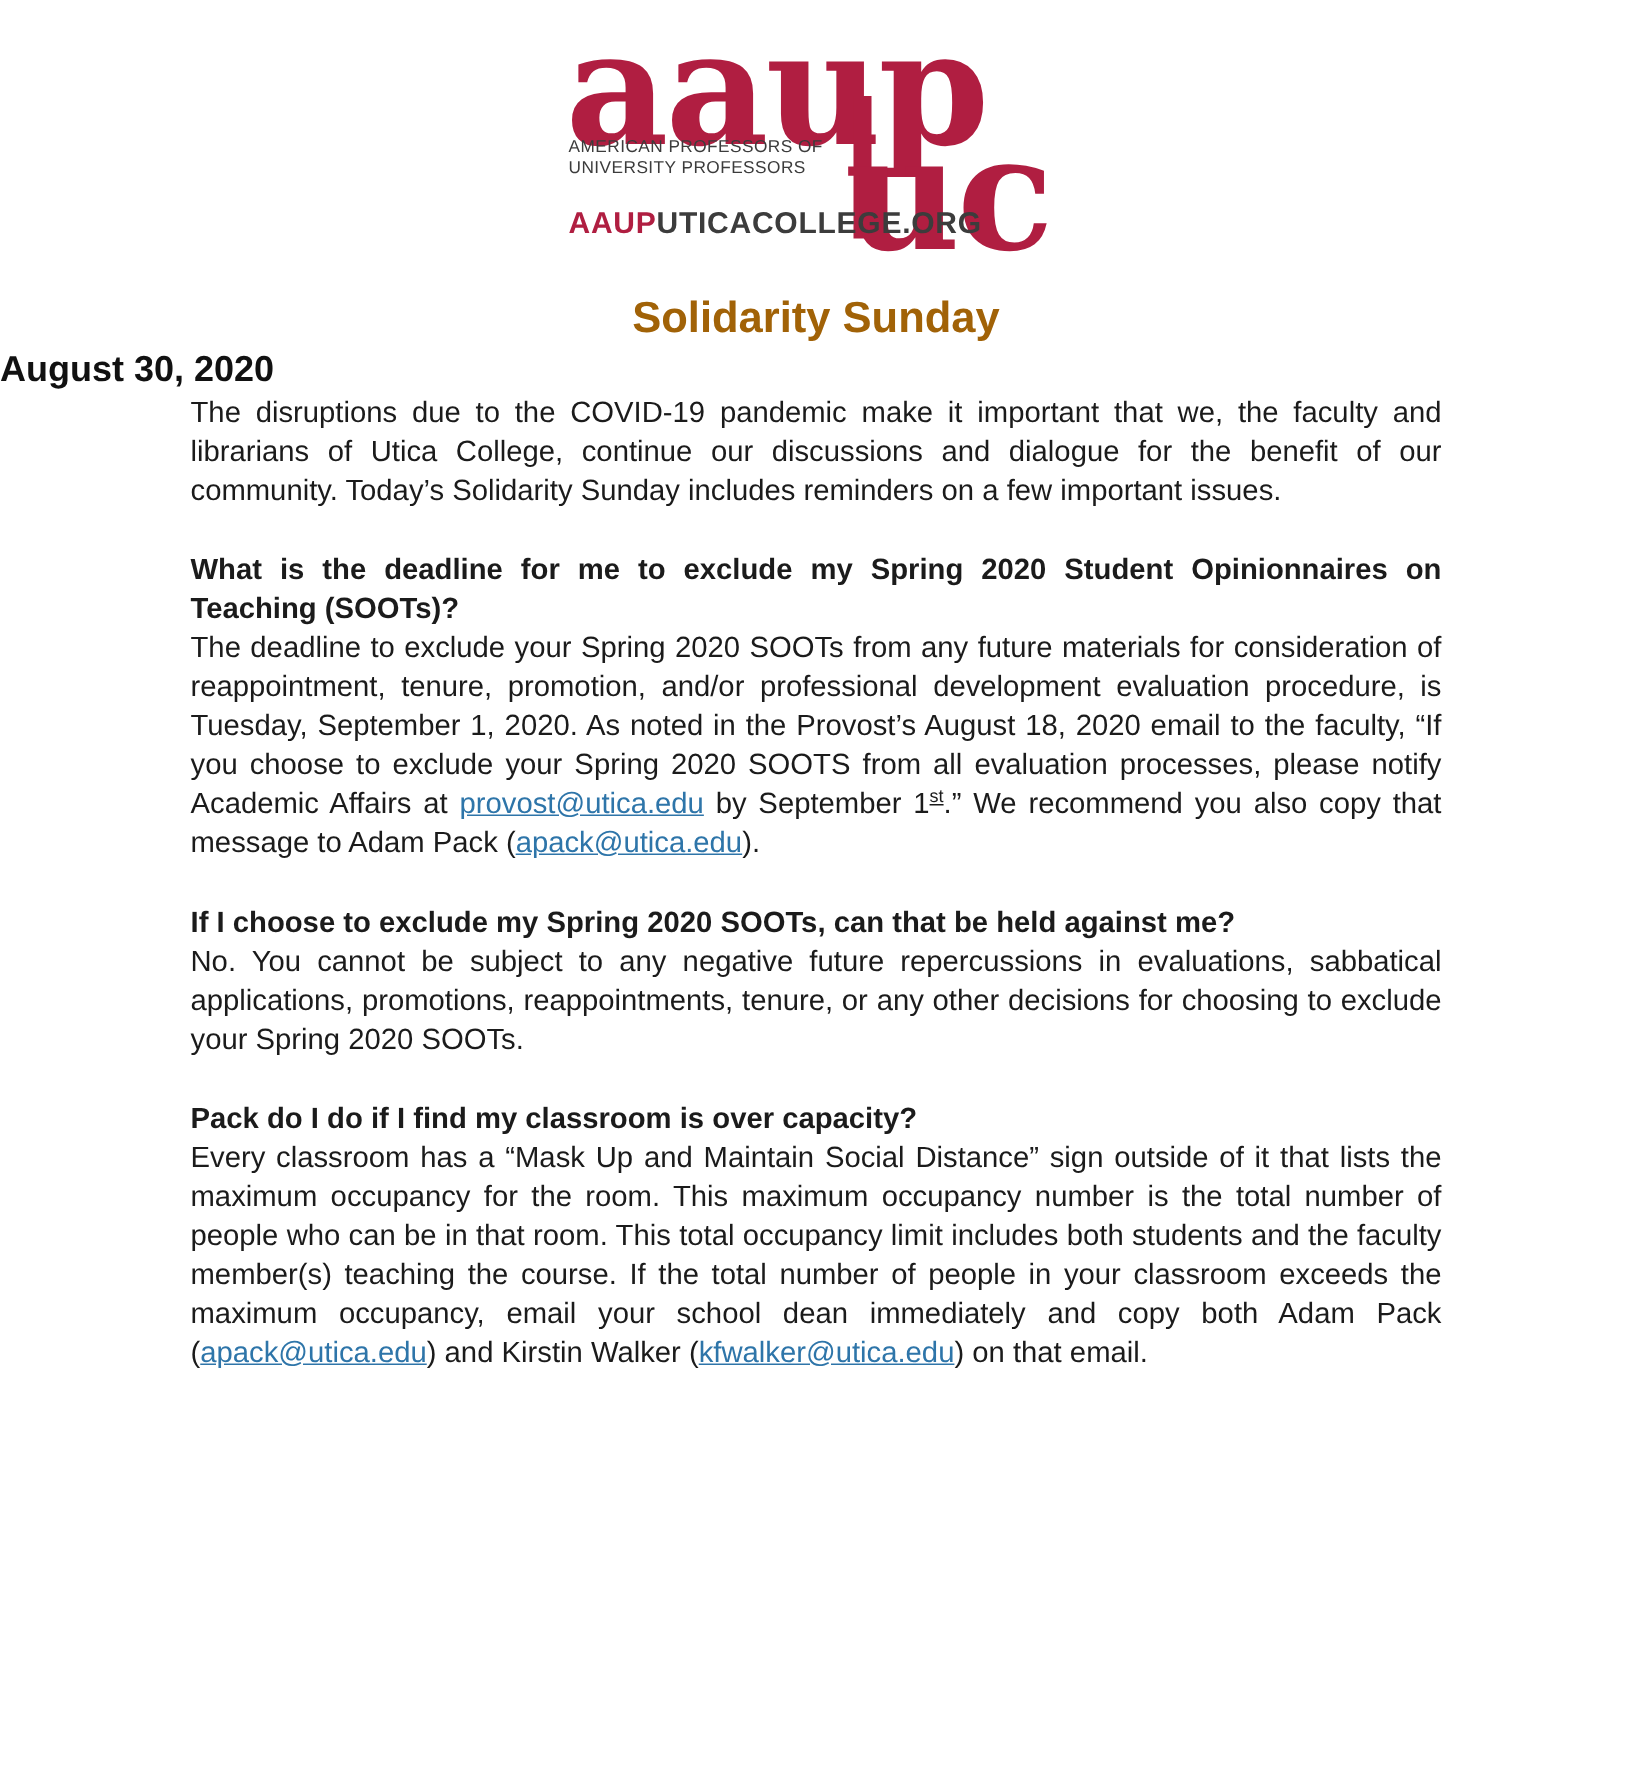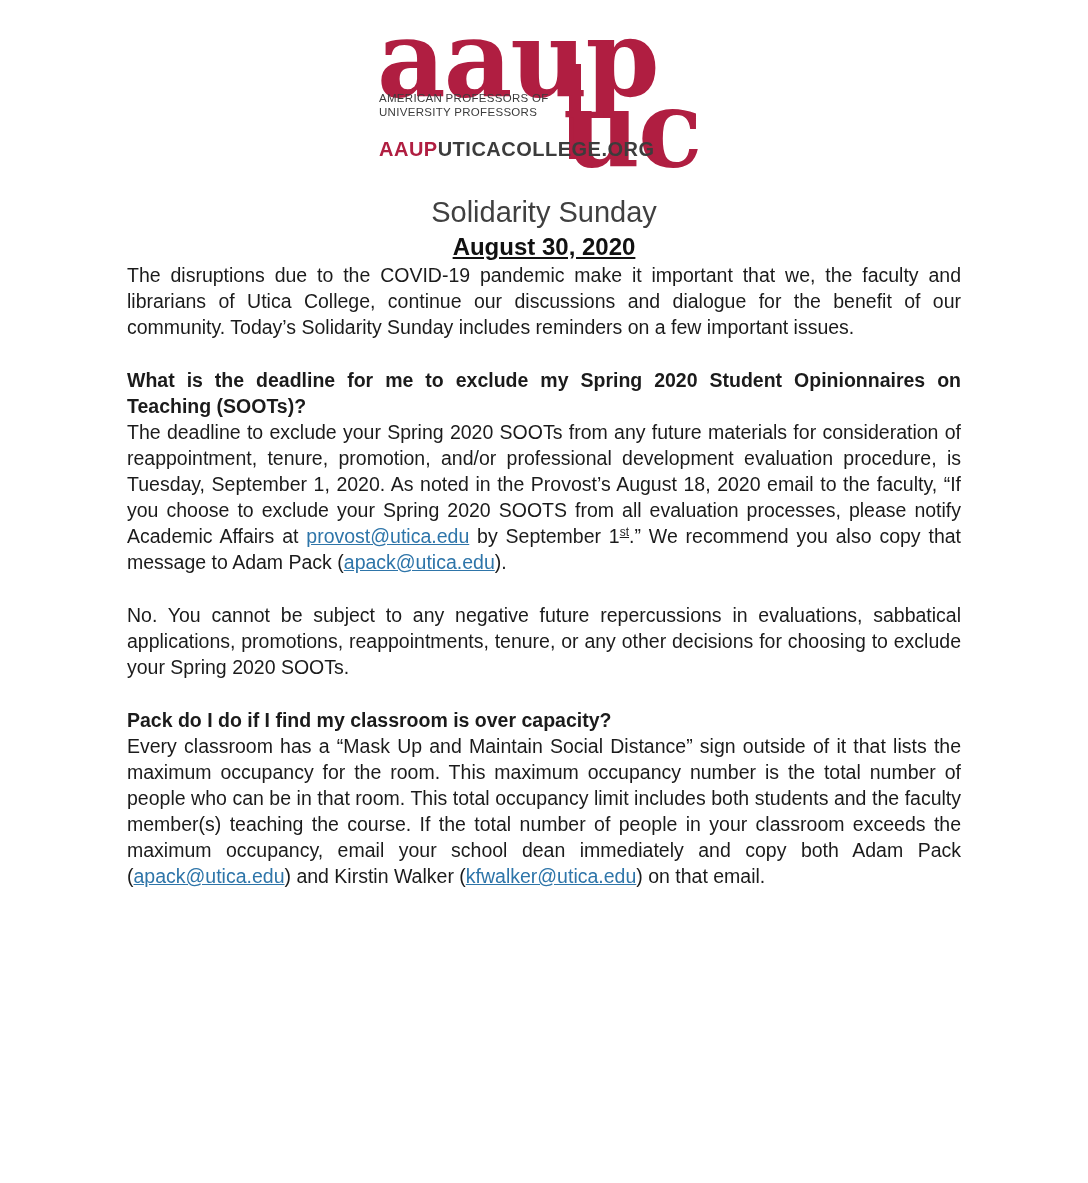--- a/index.html
+++ b/index.html
@@ -44,25 +44,25 @@
   .logo .site{
     position:absolute;left:0;top:124px;
     font-family:"Liberation Sans",sans-serif;font-weight:bold;
     font-size:20px;letter-spacing:0.5px;color:var(--gray);white-space:nowrap;
   }
   .logo .site-red{color:var(--brand);}
 
   
   h1.title{
     margin:28px 0 0;text-align:center;
-    font-size:29px;line-height:36px;font-weight:normal;color:#404040;
+    font-size:29px;line-height:36px;font-weight:bold;color:#a16207;
   }
   h2.date{
-    margin:2px 0 0;text-align:center;
-    font-size:24px;line-height:30px;font-weight:bold;color:#111;text-decoration:underline;
+    margin:2px 0 0;text-align:left;
+    font-size:24px;line-height:30px;font-weight:bold;color:#111;
   }
 
   
   .content{width:834px;margin:0 auto;}
   .intro{margin-top:34px;}
   p.a, h3.q{
     margin:0;font-size:19.5px;line-height:26px;
     text-align:justify;color:var(--ink);font-weight:normal;
   }
   h3.q{font-weight:bold;}
@@ -95,20 +95,21 @@
   <section class="faq">
     <h3 class="q">What is the deadline for me to exclude my Spring 2020 Student Opinionnaires on Teaching (SOOTs)?</h3>
     <p class="a"><span>The deadline to exclude your Spring 2020 SOOTs from any future materials for consideration of reappointment, tenure, promotion, and/or professional development evaluation procedure, is Tuesday, September 1, 2020. As noted in the Provost’s August 18, 2020 email to the faculty, “If you choose to exclude your Spring 2020 SOOTS from all evaluation processes, please notify Academic Affairs at </span><a class="email-link" href="#">provost@utica.edu</a><span> by September 1</span><sup>st</sup><span>.” We recommend you also copy that message to Adam Pack (</span><a class="email-link" href="#">apack@utica.edu</a><span>).</span></p>
   </section>
 
 
   <section class="faq">
   </section>
 
   <section class="faq">
+    <h3 class="q">If I choose to exclude my Spring 2020 SOOTs, can that be held against me?</h3>
     <p class="a"><span>No. You cannot be subject to any negative future repercussions in evaluations, sabbatical applications, promotions, reappointments, tenure, or any other decisions for choosing to exclude your Spring 2020 SOOTs.</span></p>
   </section>
 
   <section class="faq">
     <h3 class="q">Pack do I do if I find my classroom is over capacity?</h3>
     <p class="a"><span>Every classroom has a “Mask Up and Maintain Social Distance” sign outside of it that lists the maximum occupancy for the room. This maximum occupancy number is the total number of people who can be in that room. This total occupancy limit includes both students and the faculty member(s) teaching the course. If the total number of people in your classroom exceeds the maximum occupancy, email your school dean immediately and copy both Adam Pack (</span><a class="email-link" href="#">apack@utica.edu</a><span>) and Kirstin Walker (</span><a class="email-link" href="#">kfwalker@utica.edu</a><span>) on that email.</span></p>
   </section>
 </div>
   </main>
 

